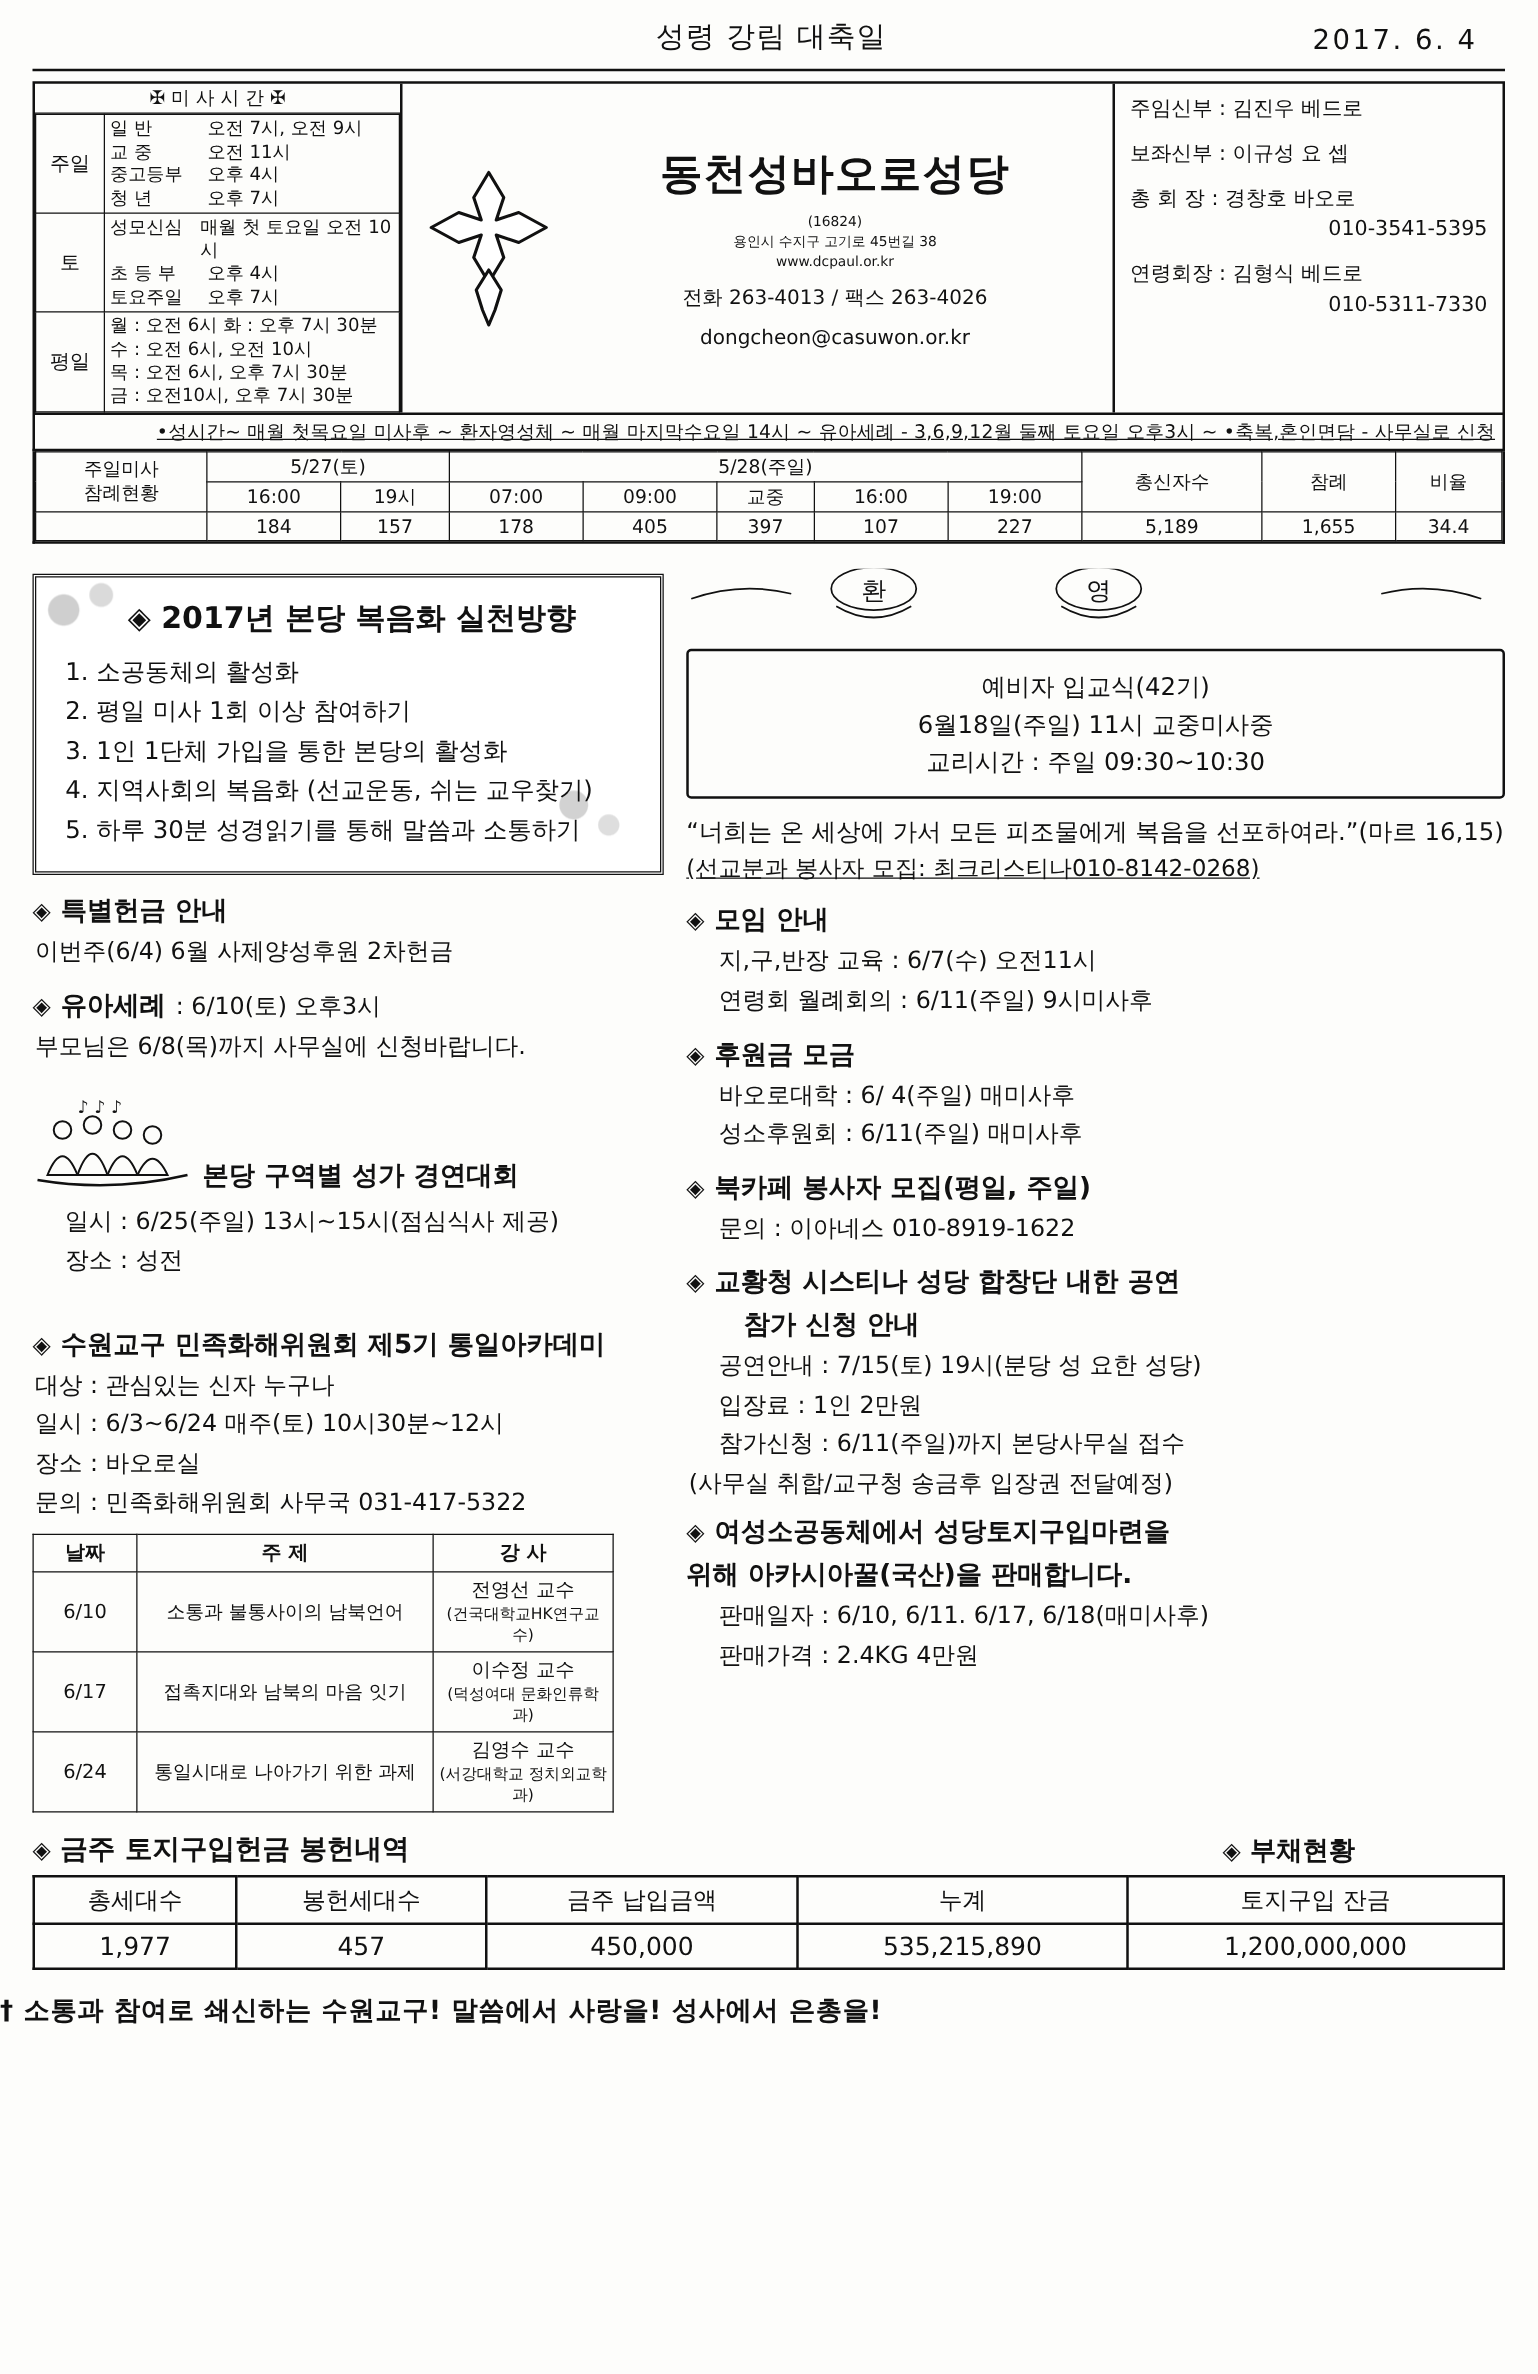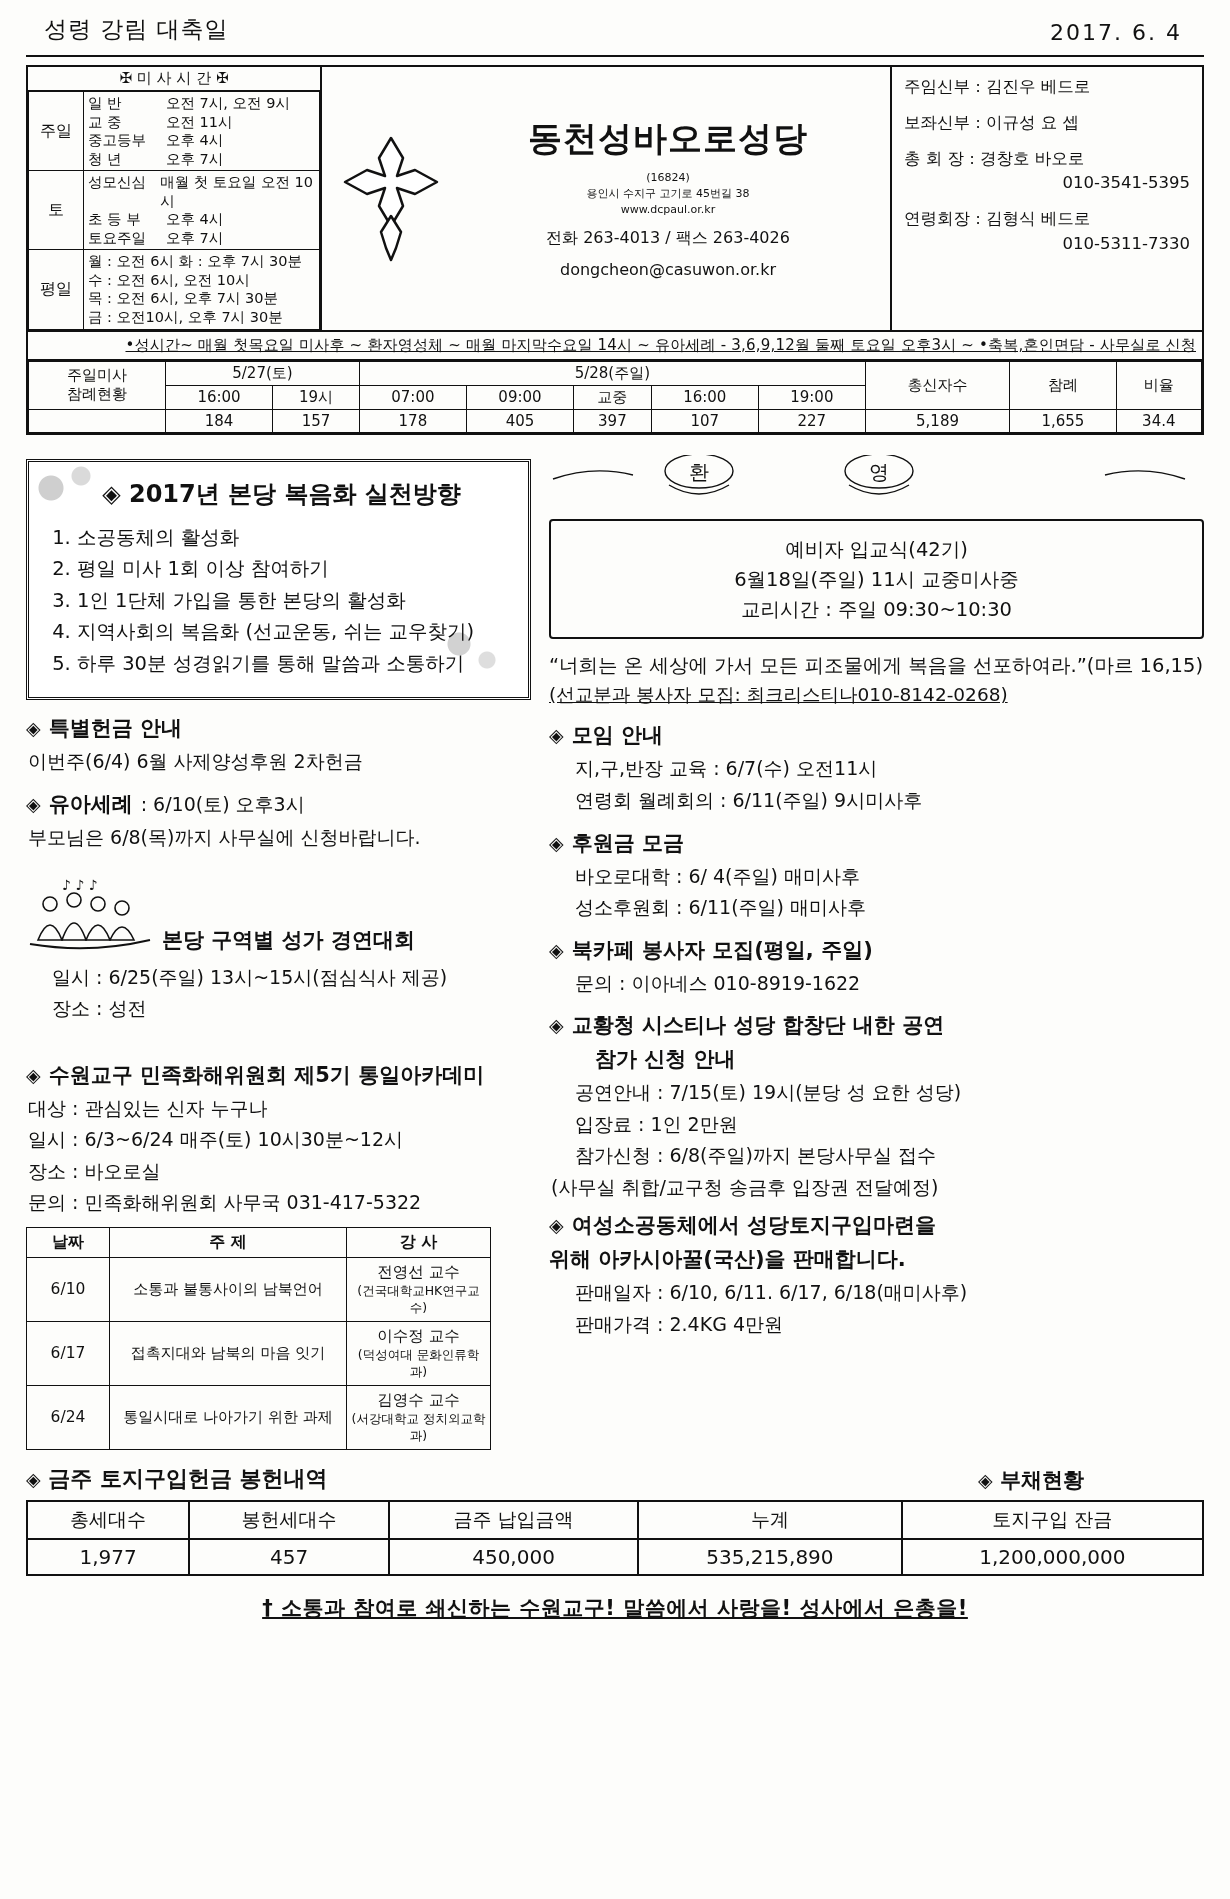--- a/index.html
+++ b/index.html
@@ -8,21 +8,21 @@
     background:#fdfdfb;
     font-family:"DejaVu Sans", sans-serif;
     color:#111;
     position:relative;
     overflow:hidden;
   }
   .page { position:relative; width:1230px; height:1899px; padding:0; box-sizing:border-box; }
 
   
   .topline {
-    display:flex; align-items:flex-end; 
+    display:flex; align-items:flex-end; justify-content:center;
     padding:14px 40px 6px 44px; position:relative;
   }
   .topline .feast { font-size:23px; letter-spacing:1px; }
   .topline .date { position:absolute; right:48px; bottom:6px; font-size:22px; letter-spacing:2px; }
   .rule { border-top:2px solid #111; margin:4px 26px 0 26px; }
 
   
   .masthead { display:flex; margin:8px 26px 0 26px; border:2px solid #111; }
   .mass-times { width:292px; border-right:2px solid #111; }
   .mass-times table { border-collapse:collapse; width:100%; font-size:14.5px; }
@@ -99,21 +99,21 @@
 
   
   .bottom { margin:14px 26px 0 26px; }
   .bottom-head { display:flex; justify-content:space-between; align-items:flex-end; }
   .bottom-head h3 { font-size:22px; font-weight:bold; margin:0; }
   .bottom-head .right { font-size:21px; font-weight:bold; margin-right:120px;}
   table.fin { border-collapse:collapse; width:100%; margin-top:6px; font-size:20px; text-align:center; }
   table.fin th, table.fin td { border:2px solid #111; padding:5px 2px; font-weight:normal; }
   table.fin th { font-size:19px; }
 
-  .footer { text-align:center; font-size:21px; font-weight:bold; margin-top:18px; letter-spacing:0.5px;text-decoration:underline;}
+  .footer { text-align:left; font-size:21px; font-weight:bold; margin-top:18px; letter-spacing:0.5px;}
 </style>
 </head>
 <body>
 
 <div class="page">
 
   <div class="topline">
     <div class="feast">성령 강림 대축일</div>
     <div class="date">2017.  6.   4</div>
   </div>
@@ -404,21 +404,21 @@
 
       <h3 class="item">
         <span class="dia">◈</span>
         <span>교황청 시스티나 성당 합창단 내한 공연</span>
       </h3>
       <h3 class="item" style="margin:0 0 6px 46px;">
         <span>참가 신청 안내</span>
       </h3>
       <p class="line ind">공연안내 : 7/15(토) 19시(분당 성 요한 성당)</p>
       <p class="line ind">입장료 : 1인 2만원</p>
-      <p class="line ind">참가신청 : 6/8(주일)까지 본당사무실 접수</p>
+      <p class="line ind">참가신청 : 6/11(주일)까지 본당사무실 접수</p>
       <p class="line">(사무실 취합/교구청 송금후 입장권 전달예정)</p>
 
       <h3 class="item" style="margin-top:10px;">
         <span class="dia">◈</span>
         <span>여성소공동체에서  성당토지구입마련을</span>
       </h3>
       <h3 class="item" style="margin:0 0 6px 0;">
         <span>위해 아카시아꿀(국산)을 판매합니다.</span>
       </h3>
       <p class="line ind">판매일자 : 6/10, 6/11. 6/17, 6/18(매미사후)</p>

